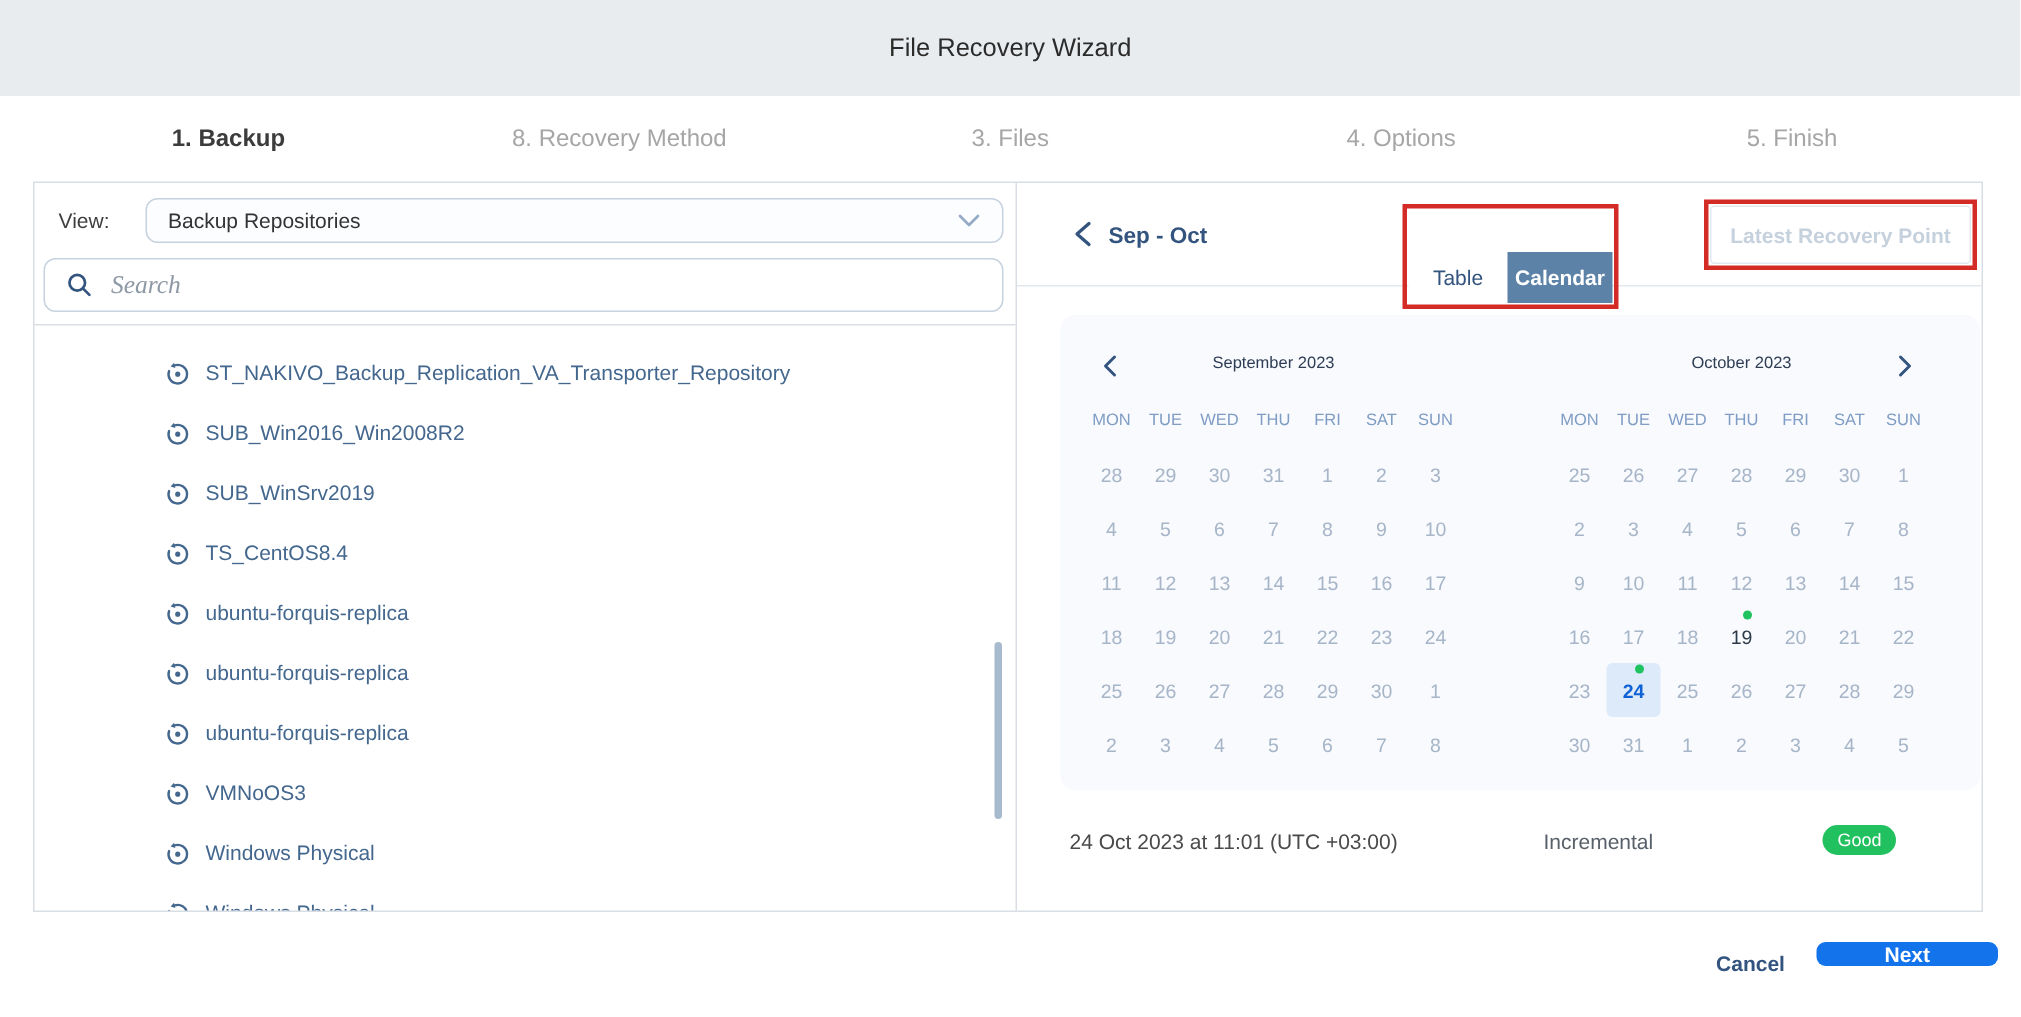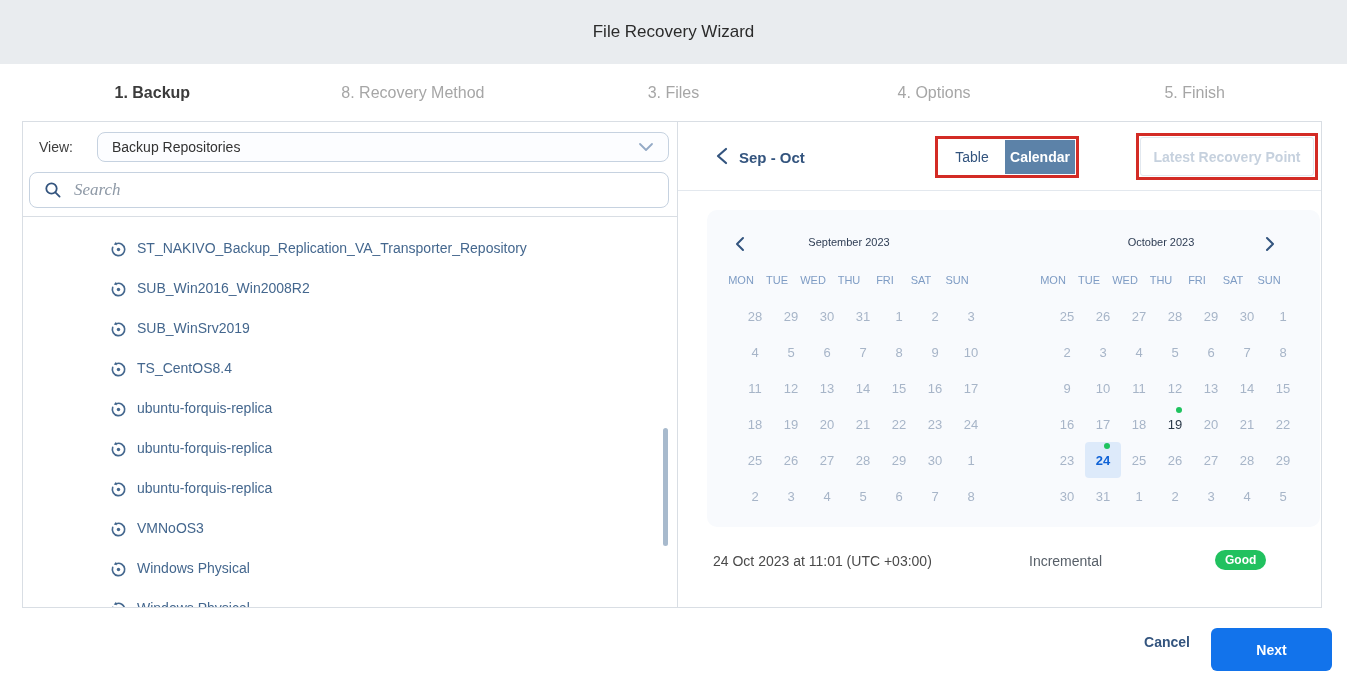--- a/index.html
+++ b/index.html
@@ -34,53 +34,53 @@
   .repo-label{font-size:14px;color:#44678e;white-space:nowrap;}
   .scroll-thumb{position:absolute;left:640px;top:306px;width:5px;height:118px;background:#a8bacd;border-radius:3px;}
 
   
   .right-panel{flex:1;position:relative;}
   .rp-header{height:69px;border-bottom:1px solid #e3e8ee;position:relative;box-sizing:border-box;}
   .back-chev{position:absolute;left:38px;top:25px;cursor:pointer;}
   .range-label{position:absolute;left:61px;top:27px;font-size:15px;font-weight:bold;color:#33547e;}
   .annot{border:3px solid #d32b25;}
   .toggle-wrap{position:absolute;left:257px;top:14px;padding:1px;display:flex;}
-  .toggle-opt{height:34px;display:flex;align-items:center;justify-content:center;font-size:14px;cursor:pointer;}
+  .toggle-opt{height:34px;display:flex;align-items:center;justify-content:center;font-size:14px;cursor:pointer;margin-top:28px;}
   .toggle-opt{width:66px;background:#fff;color:#33547e;}
   .toggle-opt.selected{width:70px;background:#5c82a8;color:#fff;font-weight:bold;}
   .lrp-wrap{position:absolute;left:458px;top:11px;padding:1px;}
   .lrp-btn{width:172px;height:37px;border:1px solid #e2e8ef;border-radius:3px;background:#fff;display:flex;align-items:center;justify-content:center;font-size:14px;font-weight:bold;color:#c6d1de;cursor:default;}
 
   
   .calendar-card{position:absolute;left:29px;top:88px;width:613px;height:317px;background:#f8fafd;border-radius:10px;}
   .month{position:absolute;top:0;width:252px;}
   .month.m0{left:16px;}
   .month.m1{left:328px;}
   .month-title{position:absolute;top:26px;left:0;width:100%;text-align:center;font-size:11px;color:#2e3d54;}
   .nav-chev{position:absolute;top:26px;cursor:pointer;}
   .nav-prev{left:12px;}
   .nav-next{right:12px;}
   .weekdays{position:absolute;top:60px;left:0;display:flex;}
-  .grid{position:absolute;top:88px;left:14px;}
+  .grid{position:absolute;top:88px;left:0;}
   .cal-row{display:flex;}
   .cal-cell{width:36px;height:36px;display:flex;align-items:center;justify-content:center;font-size:13px;color:#a7b5c8;position:relative;box-sizing:border-box;}
   .cal-cell.wd{height:20px;font-size:11px;font-weight:normal;color:#7e9cc4;}
   .cal-cell.day{cursor:pointer;}
   .cal-cell.has-point{color:#2b3949;}
   .cal-cell.selected{background:#ddeafa;border-radius:4px;color:#0f62d6;font-weight:bold;}
   .dot{position:absolute;top:1px;left:50%;margin-left:1px;width:6px;height:6px;border-radius:50%;background:#1fc35f;}
 
   
   .rp-datetime{position:absolute;left:35px;top:431px;font-size:14px;color:#4a4a4a;}
   .rp-type{position:absolute;left:351px;top:431px;font-size:14px;color:#586069;}
-  .rp-status{position:absolute;left:537px;top:428px;background:#21c15f;color:#fff;font-size:12px;font-weight:bold;padding:3px 10px;border-radius:10px;}
+  .rp-status{position:absolute;left:537px;top:428px;background:#21c15f;color:#fff;font-size:12px;font-weight:normal;padding:3px 10px;border-radius:10px;}
 
   
   .cancel-btn{position:absolute;left:1139px;top:634px;width:56px;text-align:center;font-size:14px;font-weight:bold;color:#33547e;cursor:pointer;}
-  .next-btn{position:absolute;left:1211px;top:628px;width:121px;height:43px;background:#1273eb;border-radius:6px;color:#fff;font-size:14px;font-weight:bold;display:flex;align-items:center;justify-content:center;cursor:pointer;}
+  .next-btn{position:absolute;left:1211px;top:628px;width:121px;height:16px;background:#1273eb;border-radius:6px;color:#fff;font-size:14px;font-weight:bold;display:flex;align-items:center;justify-content:center;cursor:pointer;}
 </style>
 </head>
 <body>
 
 <div class="titlebar">
   <span>File Recovery Wizard</span>
 </div>
 
 <div class="steps">
     <div class="step active">1. Backup</div>

